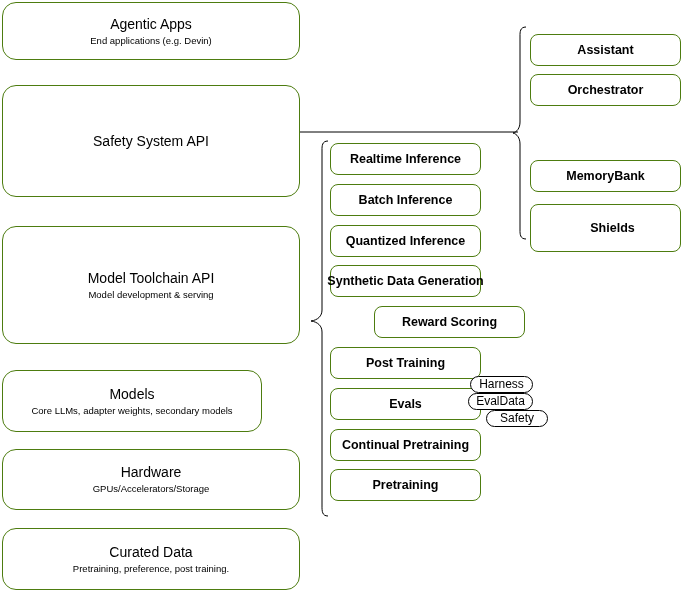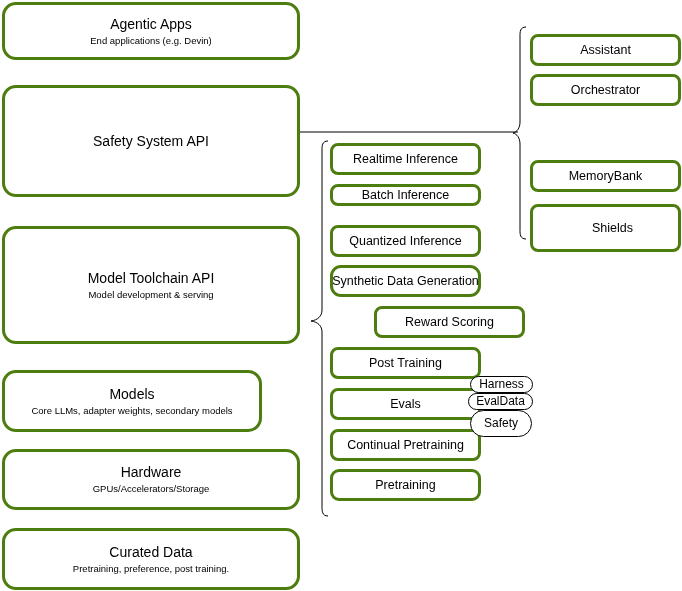--- a/index.html
+++ b/index.html
@@ -16,21 +16,21 @@
     position: relative;
     width: 682px;
     height: 591px;
     background: #ffffff;
     overflow: hidden;
   }
   .box {
     position: absolute;
     box-sizing: border-box;
     background: #ffffff;
-    border: 3px solid #4d7c0f;
+    border: 1px solid #4d7c0f;
     border-radius: 10px;
     display: flex;
     flex-direction: column;
     align-items: center;
     justify-content: center;
     text-align: center;
     padding: 2px 6px;
   }
   .box .title {
     font-size: 13px;
@@ -47,20 +47,21 @@
   }
   .lg-box {
     border-radius: 14px;
   }
   .lg-box .title {
     font-size: 14px;
     line-height: 17px;
   }
   .item-box {
     border-radius: 8px;
+    font-weight: bold;
   }
   .item-box .title {
     font-size: 12.5px;
     line-height: 15px;
   }
   .pill {
     position: absolute;
     box-sizing: border-box;
     background: #ffffff;
     border: 1px solid #000000;
@@ -162,48 +163,48 @@
                C20,176 16,180 9,181
                C16,182 20,186 20,192
                L20,366
                C20,371 20,376 26,376" stroke="#000000" stroke-width="1" fill="none"></path>
     </svg>
   </div>
 
   <div class="box item-box" style="left:330px; top:143px; width:151px; height:32px;text-align:right;">
     <div class="title">Realtime Inference</div>
   </div>
-  <div class="box item-box" style="left:330px; top:184px; width:151px; height:22px;">
+  <div class="box item-box" style="left:330px; top:184px; width:151px; height:32px;">
     <div class="title">Batch Inference</div>
   </div>
   <div class="box item-box" style="left:330px; top:225px; width:151px; height:32px;">
     <div class="title">Quantized Inference</div>
   </div>
-  <div class="box item-box" style="left:330px; top:265px; width:151px; height:32px;border-radius:11px;">
+  <div class="box item-box" style="left:330px; top:265px; width:151px; height:32px;">
     <div class="title">Synthetic Data Generation</div>
   </div>
   <div class="box item-box" style="left:330px; top:306px; width:151px; height:32px;margin-left:44px;">
     <div class="title">Reward Scoring</div>
   </div>
   <div class="box item-box" style="left:330px; top:347px; width:151px; height:32px;">
     <div class="title">Post Training</div>
   </div>
   <div class="box item-box" style="left:330px; top:388px; width:151px; height:32px;">
     <div class="title">Evals</div>
   </div>
   <div class="box item-box" style="left:330px; top:429px; width:151px; height:32px;">
     <div class="title">Continual Pretraining</div>
   </div>
-  <div class="box item-box" style="left:330px; top:469px; width:151px; height:32px;border-radius:9px;">
+  <div class="box item-box" style="left:330px; top:469px; width:151px; height:32px;">
     <div class="title">Pretraining</div>
   </div>
 
   <div class="pill" style="left:470px; top:376px; width:63px; height:17px;">
     <div class="title">Harness</div>
   </div>
   <div class="pill" style="left:468px; top:393px; width:65px; height:17px;">
     <div class="title">EvalData</div>
   </div>
-  <div class="pill" style="left:470px; top:410px; width:62px; height:27px;">
+  <div class="pill" style="left:486px; top:410px; width:62px; height:17px;">
     <div class="title">Safety</div>
   </div>
 
 </div>
 
 </body></html>

